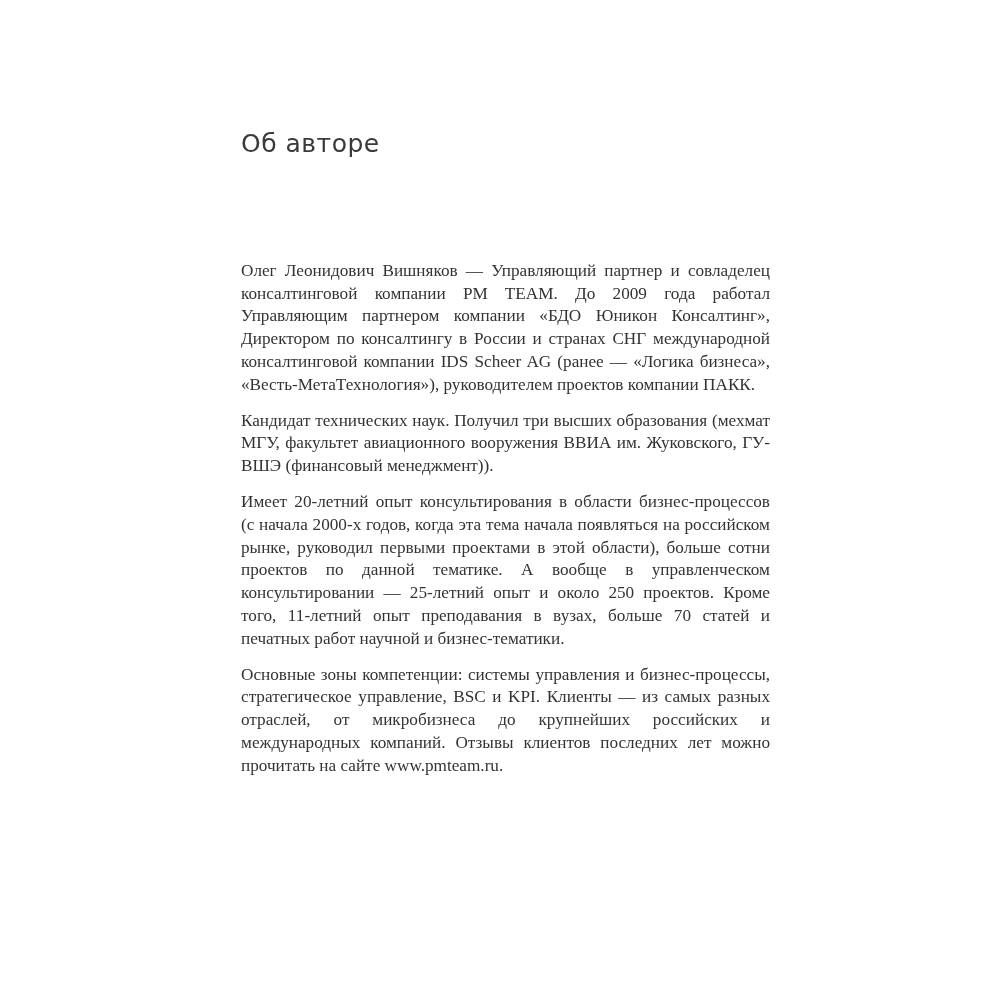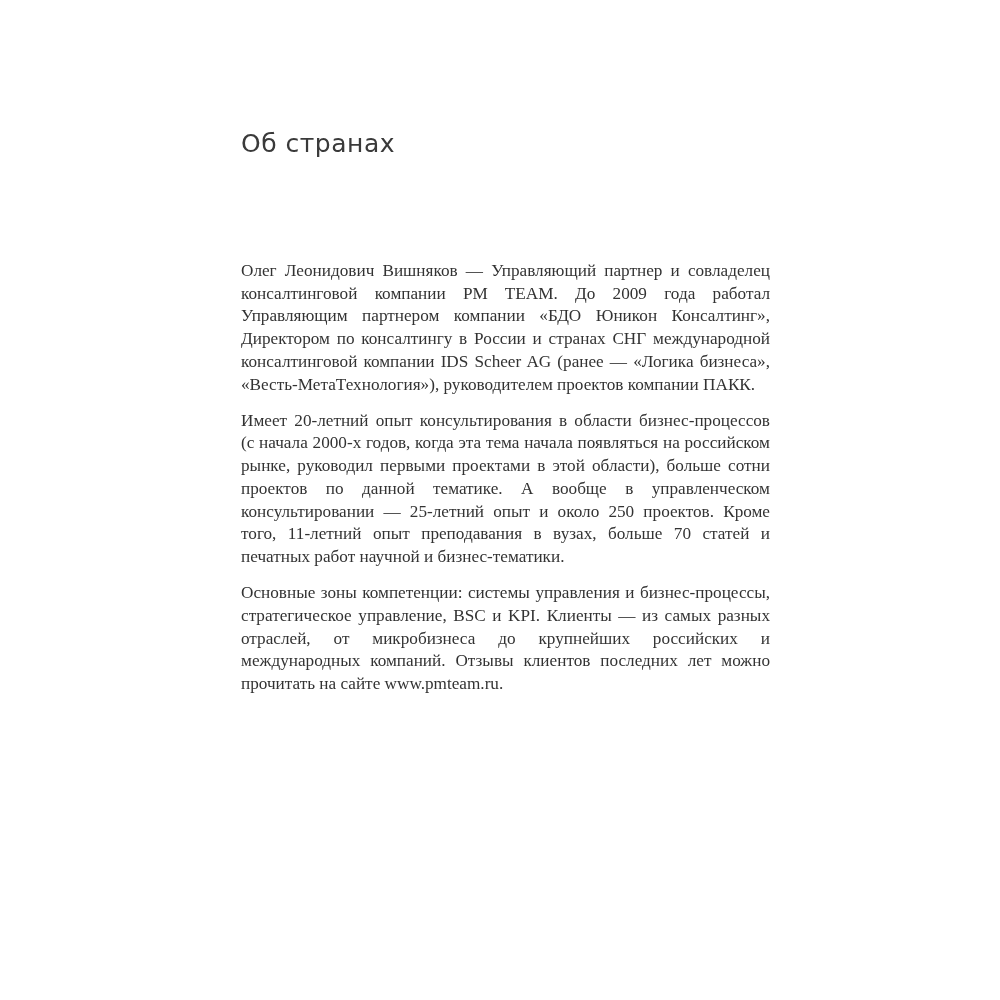--- a/index.html
+++ b/index.html
@@ -47,20 +47,21 @@
       margin: 0 0 13.5px 0;
       text-align: justify;
       text-align-last: left;
       hyphens: manual;
     }
   </style>
 </head>
 <body>
 
 <div class="page">
-  <h1 class="title">Об странах</h1>
+  <h1 class="title">Об авторе</h1>
 
   <div class="body-text">
     <p class="para">Олег Леонидович Вишняков — Управляющий партнер и совладелец консалтинговой компании PM TEAM. До 2009 года работал Управляющим партнером компании «БДО Юникон Консалтинг», Директором по консалтингу в России и странах СНГ международной консалтинговой компании IDS Scheer AG (ранее — «Логика бизнеса», «Весть-МетаТехнология»), руководителем проектов компании ПАКК.</p>
+    <p class="para">Кандидат технических наук. Получил три высших образования (мехмат МГУ, факультет авиационного вооружения ВВИА им. Жуковского, ГУ-ВШЭ (финансовый менеджмент)).</p>
     <p class="para">Имеет 20-летний опыт консультирования в области бизнес-процессов (с начала 2000-х годов, когда эта тема начала появляться на российском рынке, руководил первыми проектами в этой области), больше сотни проектов по данной тематике. А вообще в управленческом консультировании — 25-летний опыт и около 250 проектов. Кроме того, 11-летний опыт преподавания в вузах, больше 70 статей и печатных работ научной и бизнес-тематики.</p>
     <p class="para">Основные зоны компетенции: системы управления и бизнес-процессы, стратегическое управление, BSC и KPI. Клиенты — из самых разных отраслей, от микробизнеса до крупнейших российских и международных компаний. Отзывы клиентов последних лет можно прочитать на сайте www.pmteam.ru.</p>
   </div>
 </div>
 
 </body></html>

